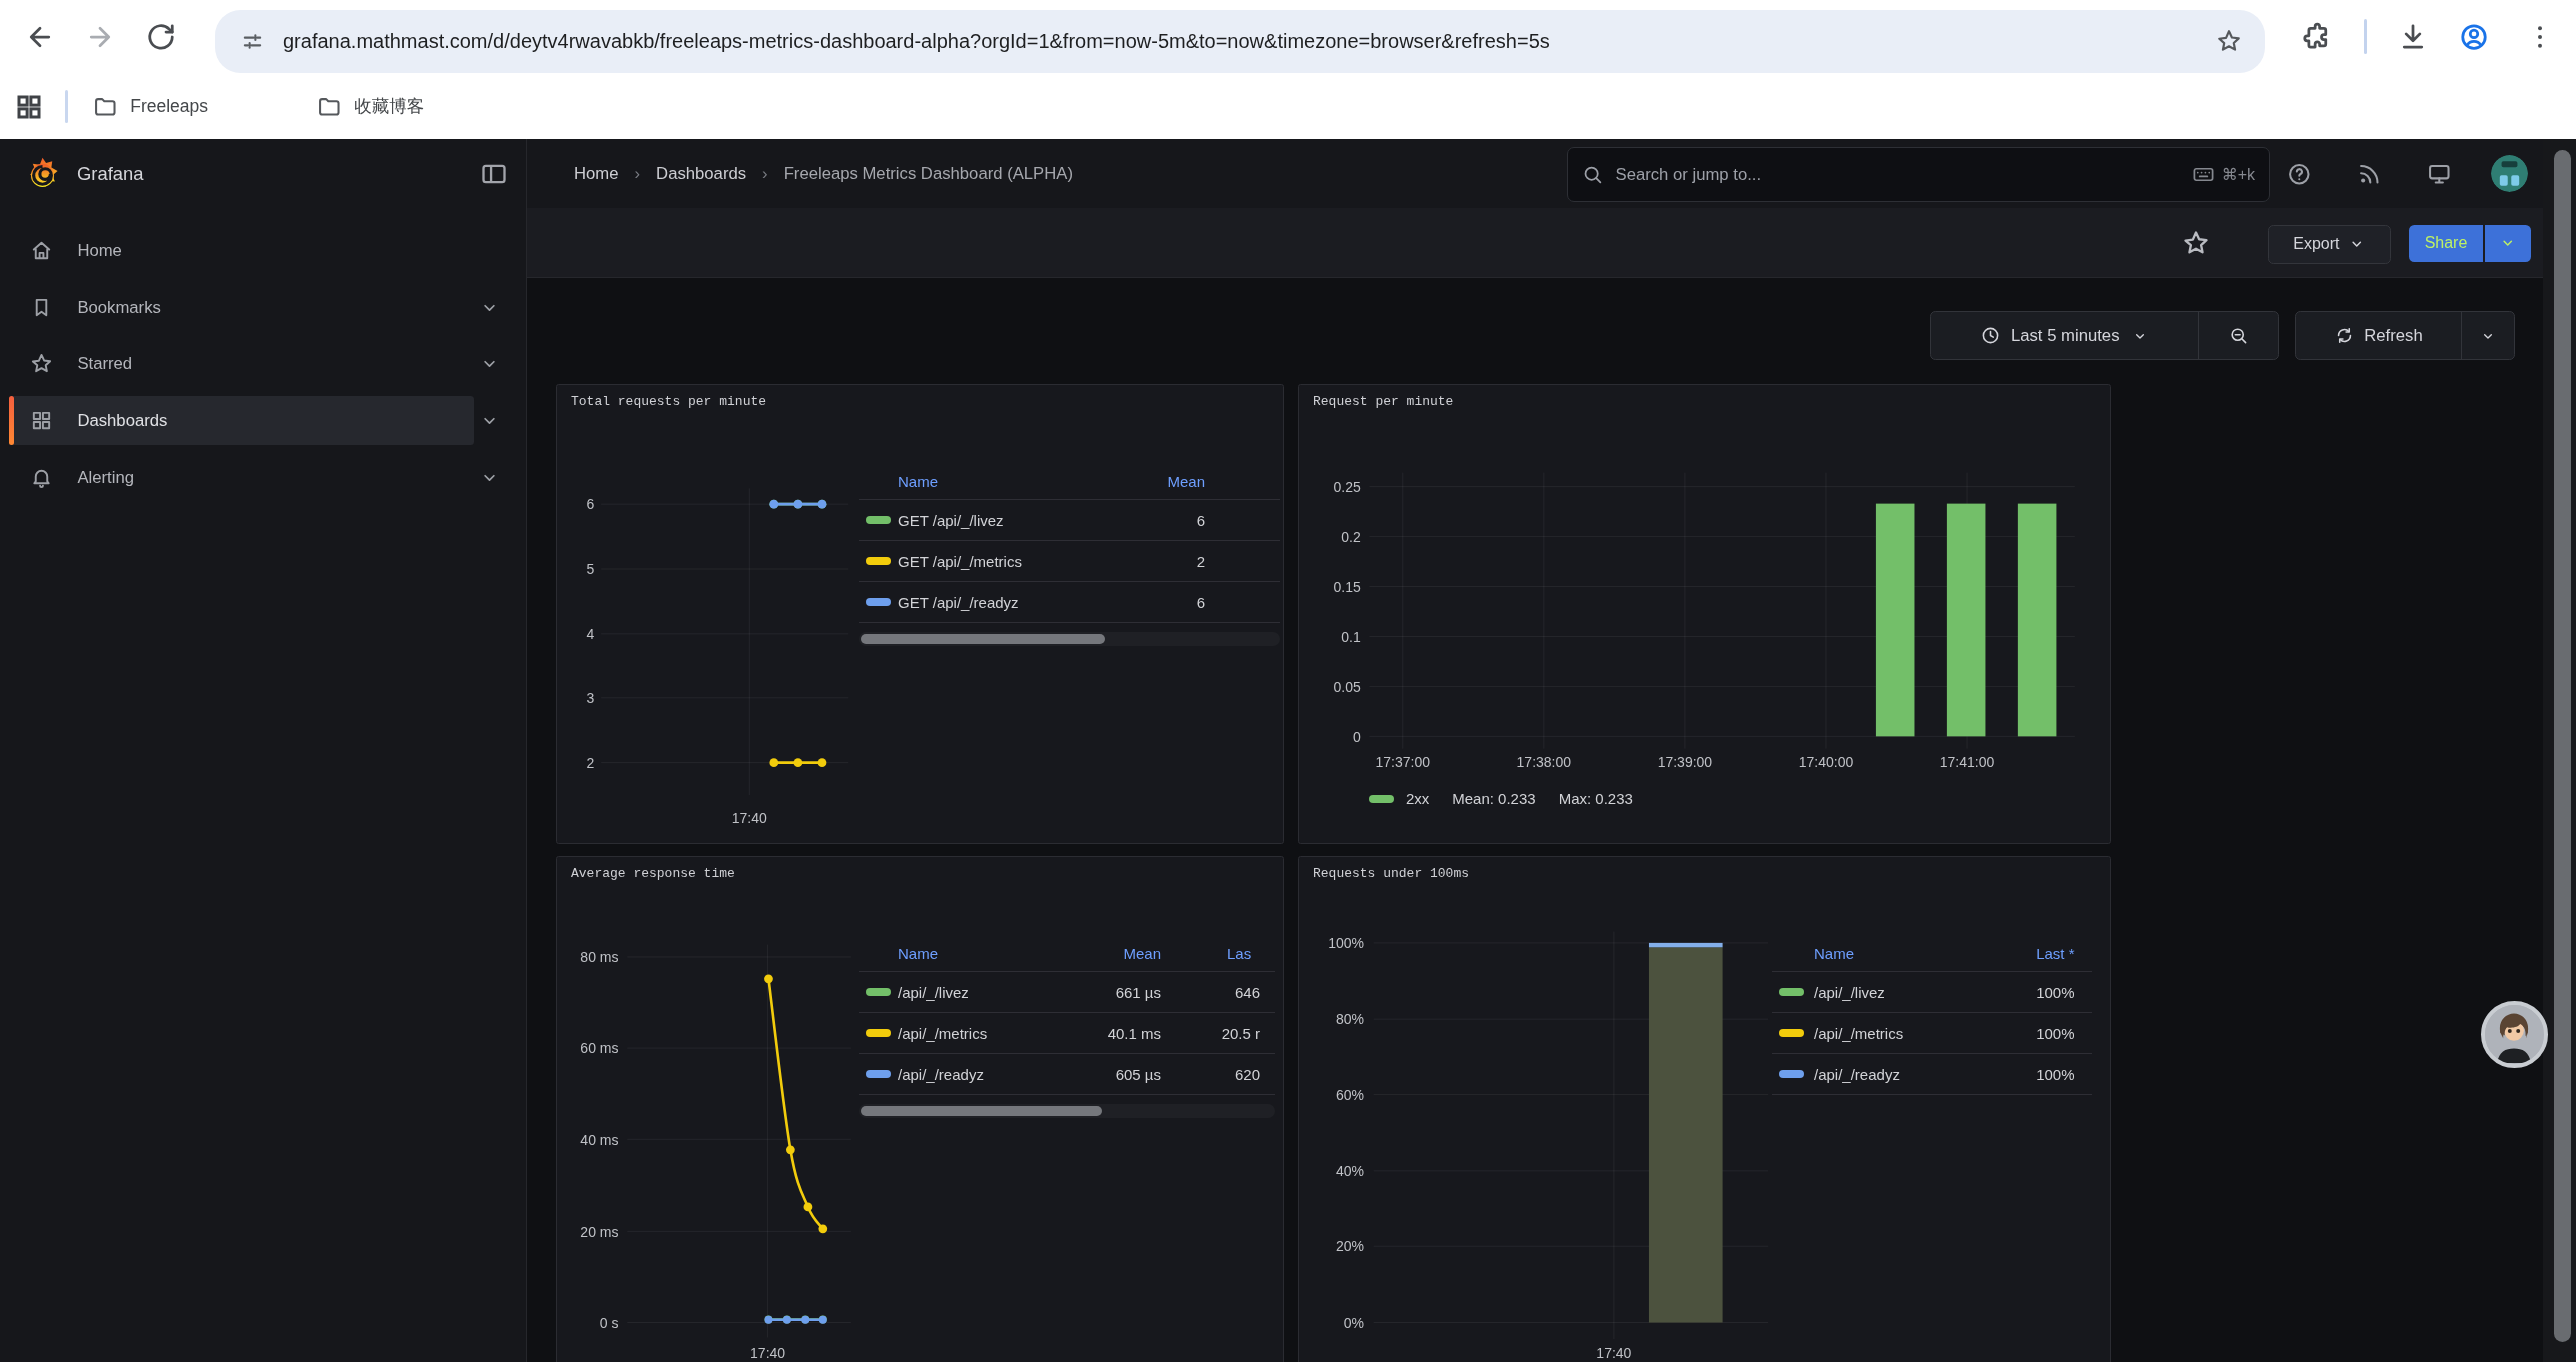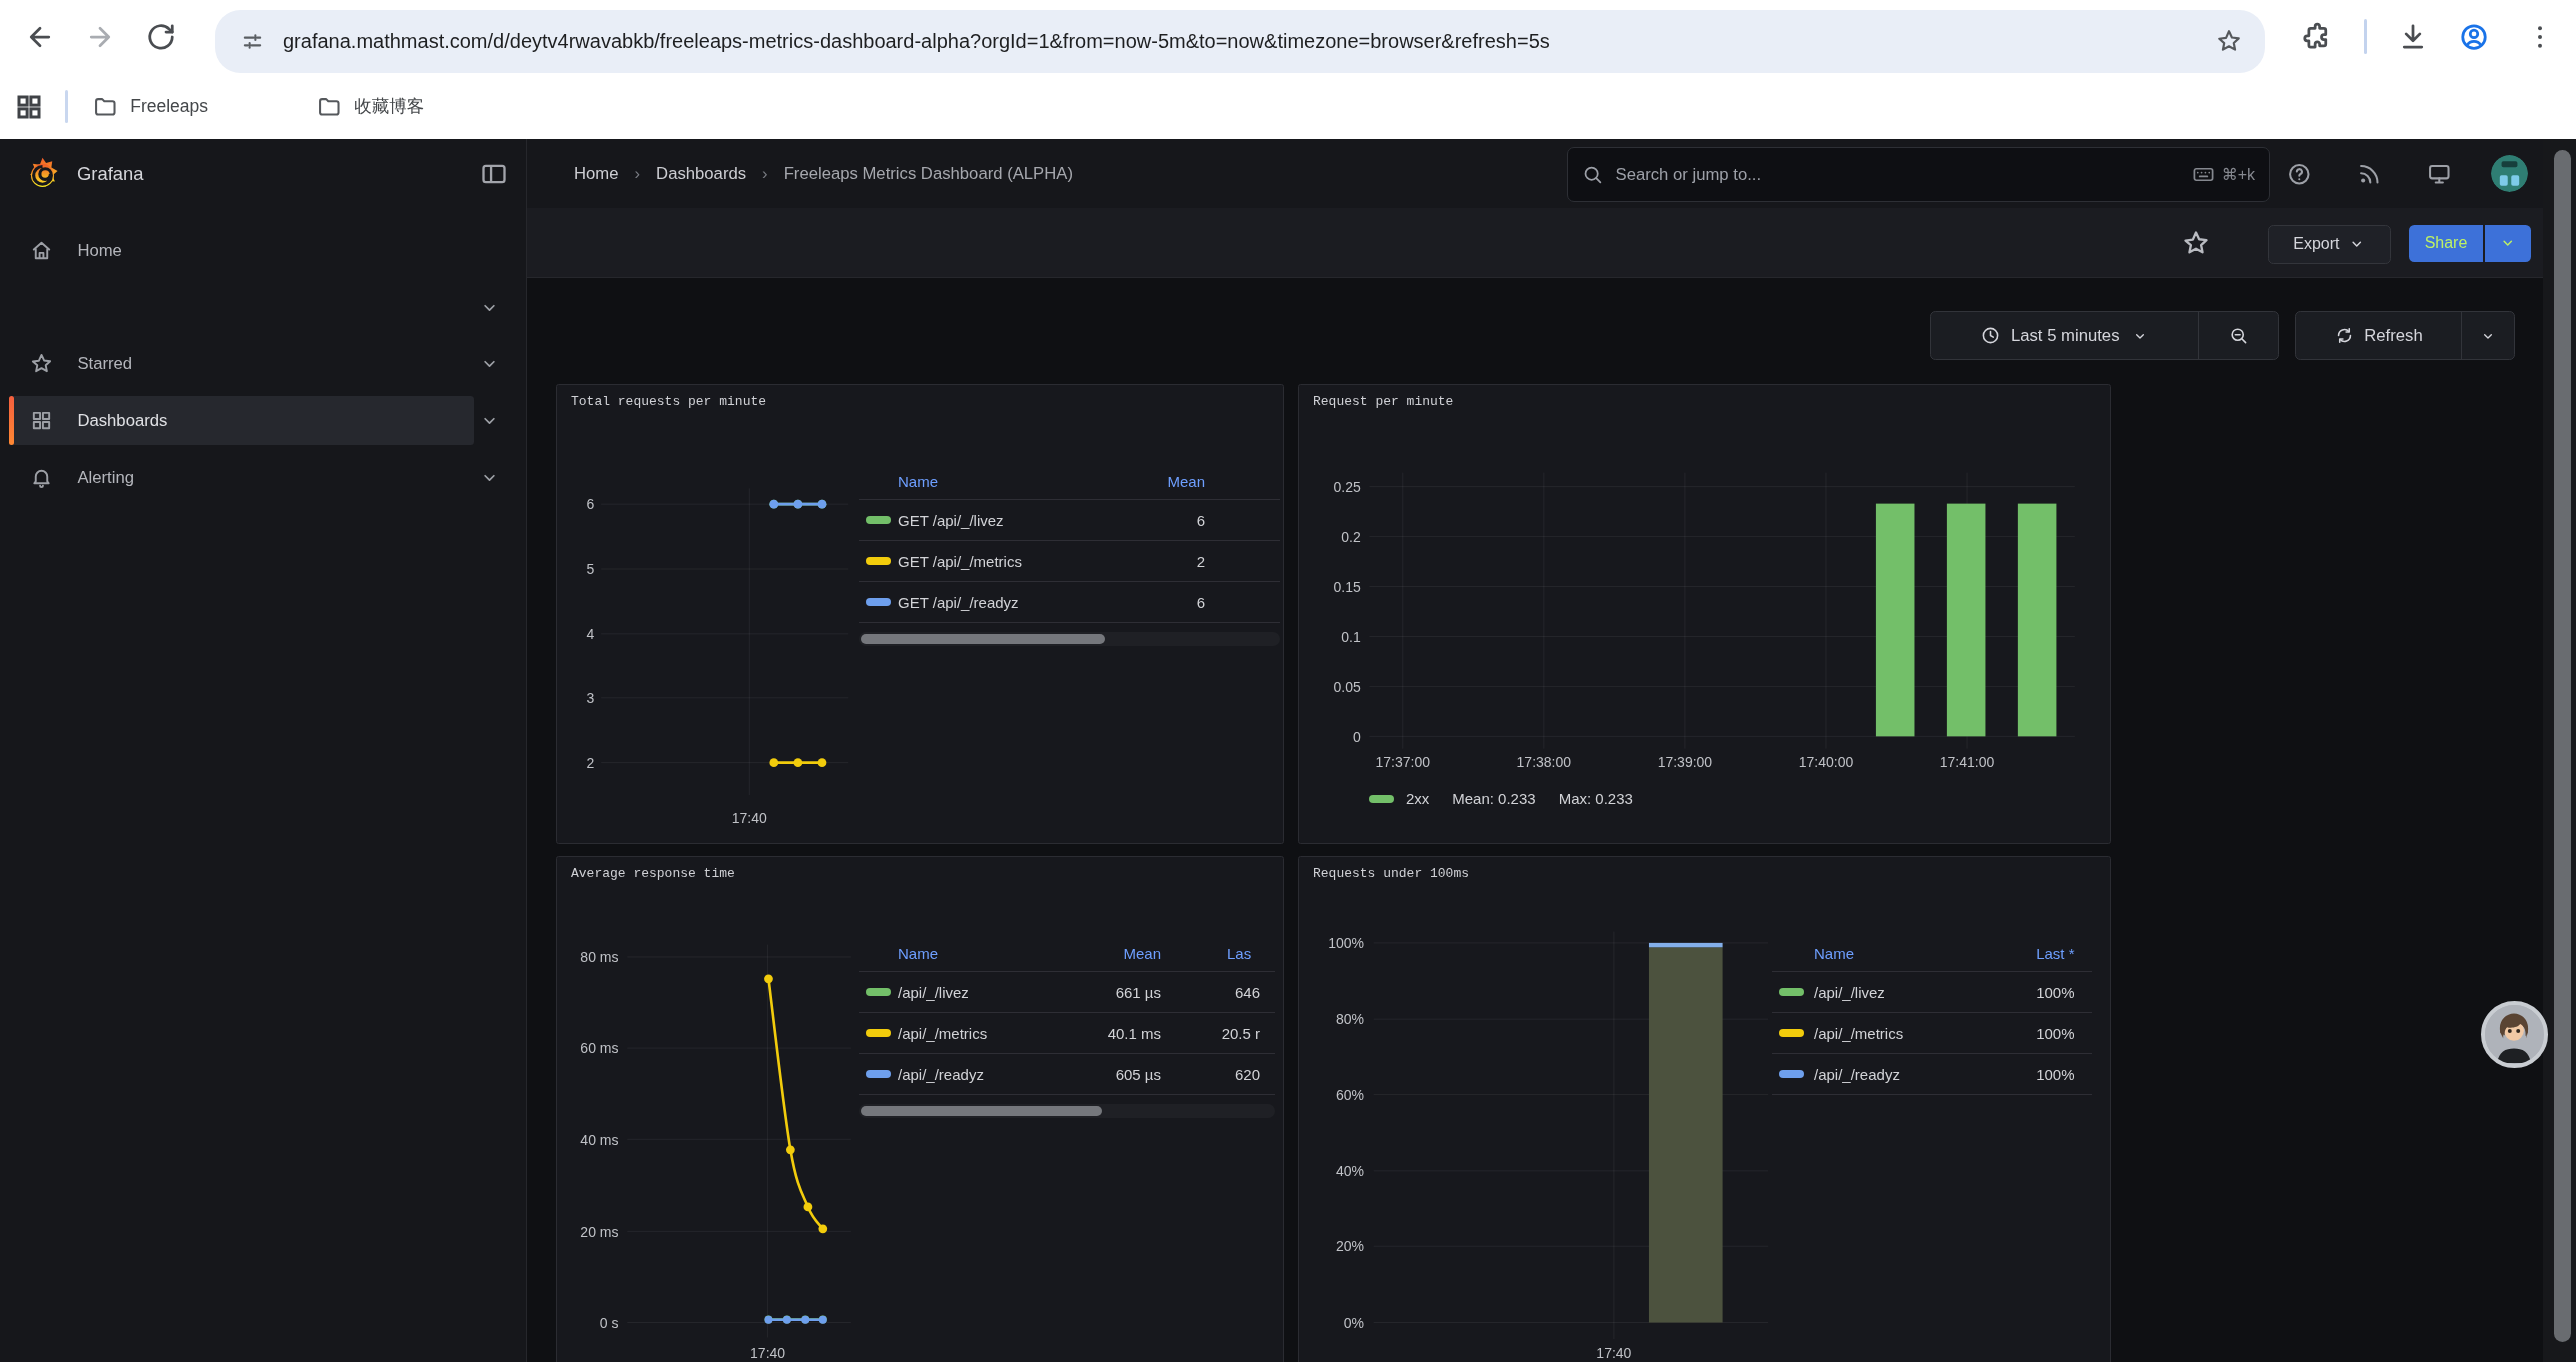--- a/index.html
+++ b/index.html
@@ -230,20 +230,26 @@
         </svg>
       </div>
     </div>
 
     <div class="g-sidebar">
       <div class="side-item" style="top:18.4px">
         <svg viewBox="0 0 24 24">
             <path d="M4 11l8-7 8 7 M6 9.5V20h12V9.5 M10 20v-5.5h4V20"></path>
           </svg>
         <span>Home</span>
+      </div>
+      <div class="side-item" style="top:75px">
+        <svg viewBox="0 0 24 24">
+            <path d="M7 4h10v16l-5-3.5L7 20z"></path>
+          </svg>
+        <span>Bookmarks</span>
       </div>
       <svg class="side-chevron" style="top:89px" viewBox="0 0 24 24">
           <path d="M7 10l5 5 5-5"></path>
         </svg>
       <div class="side-item" style="top:131px">
         <svg viewBox="0 0 24 24">
             <path d="M12 3l2.7 5.8 6.3.8-4.6 4.3 1.2 6.1-5.6-3.1-5.6 3.1 1.2-6.1L3 9.9l6.3-.8z"></path>
           </svg>
         <span>Starred</span>
       </div>

